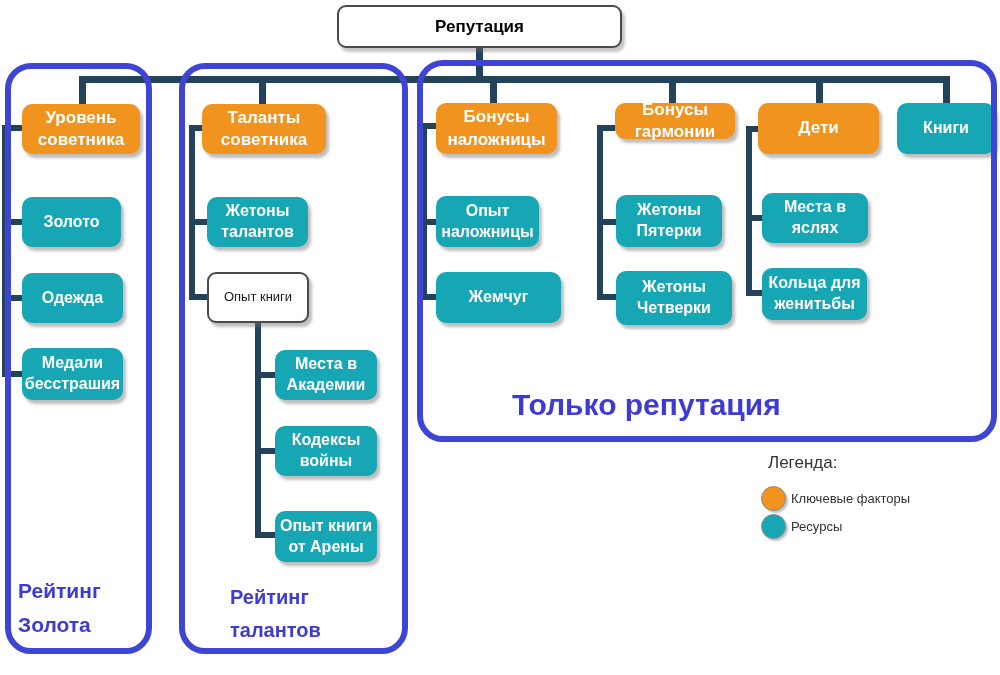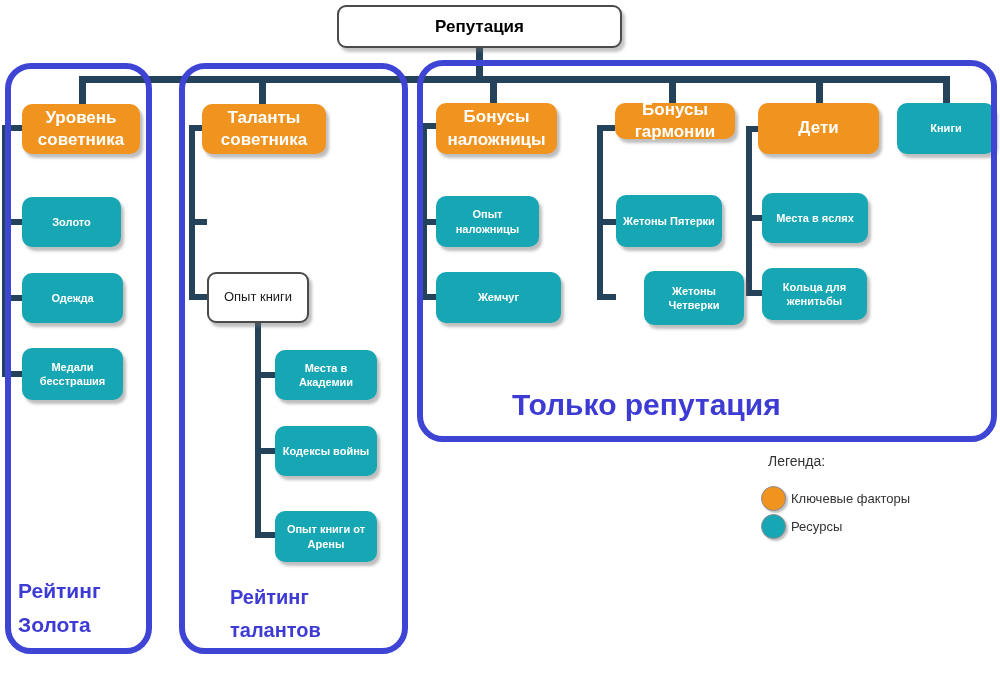--- a/index.html
+++ b/index.html
@@ -20,21 +20,21 @@
   .node {
     position: absolute;
     z-index: 2;
     border-radius: 10px;
     display: flex;
     align-items: center;
     justify-content: center;
     text-align: center;
     color: #ffffff;
     font-weight: bold;
-    font-size: 11px;
+    font-size: 16px;
     line-height: 1.3;
     padding: 3px 4px;
     box-shadow: 3px 4px 3px rgba(110,110,110,0.45);
   }
   .node.key { background: #f0941f; font-size: 17px; }
   .node.res { background: #17a6b4; }
   .node.plain {
     background: #ffffff;
     color: #1a1a1a;
     font-weight: normal;
@@ -69,21 +69,21 @@
     z-index: 4;
     color: #3d3bd3;
     font-weight: bold;
   }
   .legend {
     position: absolute;
     z-index: 4;
   }
   .legend-title {
     position: absolute;
-    font-size: 14px;
+    font-size: 17px;
     color: #333333;
   }
   .legend-row {
     position: absolute;
     display: flex;
     align-items: center;
   }
   .legend-swatch {
     width: 25px;
     height: 25px;
@@ -159,20 +159,23 @@
   <div class="node res" style="left:22px;top:273px;width:101px;height:50px;">
     <span>Одежда</span>
   </div>
   <div class="node res" style="left:22px;top:348px;width:101px;height:52px;">
     <span>Медали бесстрашия</span>
   </div>
 
   <div class="node key" style="left:202px;top:104px;width:124px;height:50px;">
     <span>Таланты советника</span>
   </div>
+  <div class="node res" style="left:207px;top:197px;width:101px;height:50px;">
+    <span>Жетоны талантов</span>
+  </div>
   <div class="node plain" style="left:207px;top:272px;width:102px;height:51px;">
     <span>Опыт книги</span>
   </div>
   <div class="node res" style="left:275px;top:350px;width:102px;height:50px;">
     <span>Места в Академии</span>
   </div>
   <div class="node res" style="left:275px;top:426px;width:102px;height:50px;">
     <span>Кодексы войны</span>
   </div>
   <div class="node res" style="left:275px;top:511px;width:102px;height:51px;">
@@ -187,21 +190,21 @@
   </div>
   <div class="node res" style="left:436px;top:272px;width:125px;height:51px;">
     <span>Жемчуг</span>
   </div>
   <div class="node key" style="left:615px;top:103px;width:120px;height:36px;">
     <span>Бонусы гармонии</span>
   </div>
   <div class="node res" style="left:616px;top:195px;width:106px;height:52px;">
     <span>Жетоны Пятерки</span>
   </div>
-  <div class="node res" style="left:644px;top:271px;width:100px;height:54px;">
+  <div class="node res" style="left:616px;top:271px;width:116px;height:54px;">
     <span>Жетоны Четверки</span>
   </div>
   <div class="node key" style="left:758px;top:103px;width:121px;height:51px;">
     <span>Дети</span>
   </div>
   <div class="node res" style="left:762px;top:193px;width:106px;height:50px;">
     <span>Места в яслях</span>
   </div>
   <div class="node res" style="left:762px;top:268px;width:105px;height:52px;">
     <span>Кольца для женитьбы</span>

